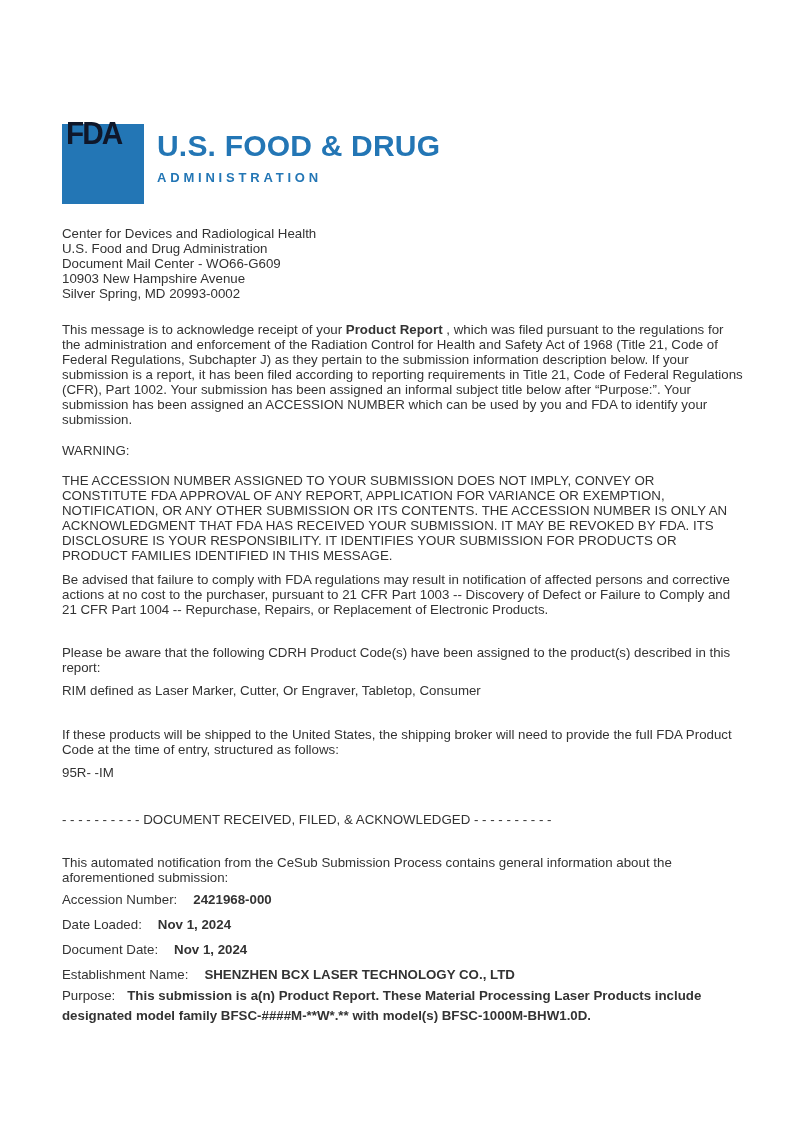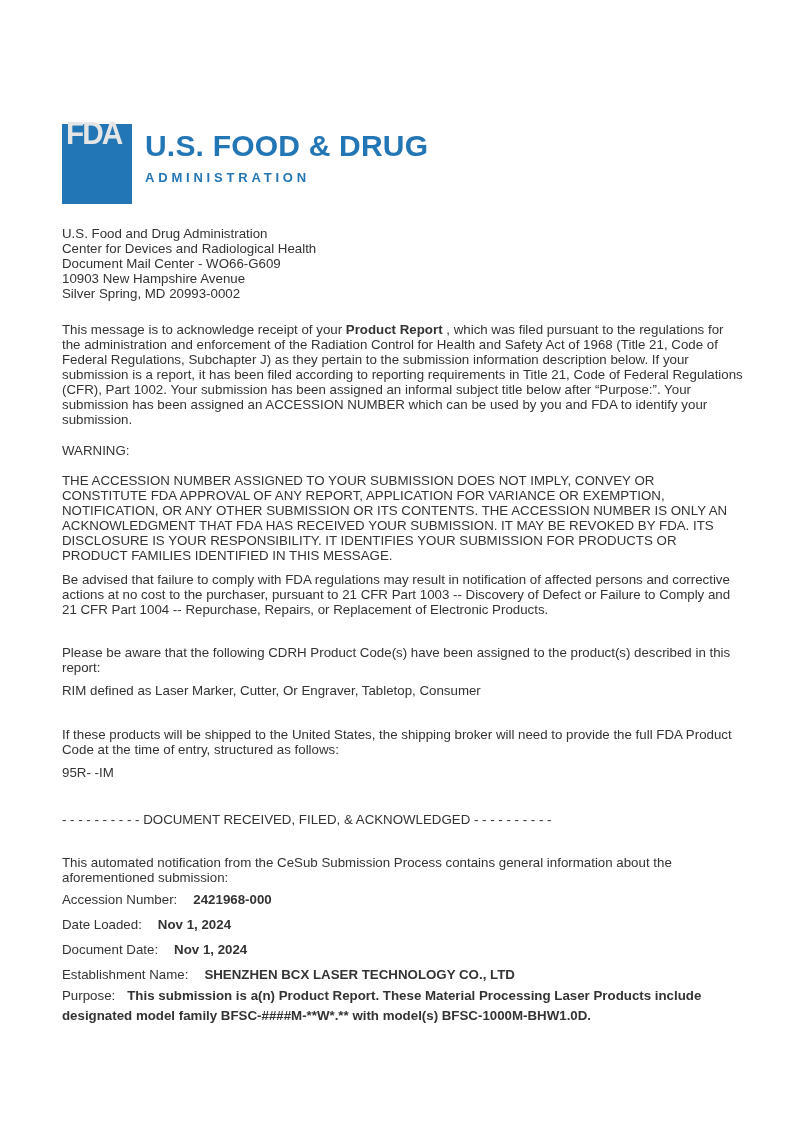--- a/index.html
+++ b/index.html
@@ -9,23 +9,23 @@
     color: #333333;
     font-size: 13.3px;
     line-height: 15px;
   }
   .page { width: 800px; height: 1130px; padding-left: 62px; padding-right: 55px; position: relative; }
   .content { width: 683px; }
 
   
   .logo-row { margin-top: 124px; display: flex; align-items: flex-start; height: 80px; }
   .fda-square {
-    width: 70px; height: 80px;
+    width: 82px; height: 80px;
     background: #2376b5;
-    color: #e5e5e5;
+    color: #0f172a;
     display: block;
     position: relative;
     flex: 0 0 auto;
   }
   .fda-square span {
     position: absolute; top: 2px; left: 4px;
     font-size: 31px; font-weight: 700; letter-spacing: -2px;
     transform: scaleX(0.96); transform-origin: left top;
   }
   .agency-title { margin-left: 13px; padding-top: 5px; color: #2376b5; }
@@ -75,22 +75,22 @@
     </div>
     <div class="agency-title">
       <div class="line1">U.S. FOOD &amp; DRUG</div>
       <div class="line2">ADMINISTRATION</div>
     </div>
   </div>
 
   <div class="content">
 
     <div class="address">
+      <div>Center for Devices and Radiological Health</div>
       <div>U.S. Food and Drug Administration</div>
-      <div>Center for Devices and Radiological Health</div>
       <div>Document Mail Center - WO66-G609</div>
       <div>10903 New Hampshire Avenue</div>
       <div>Silver Spring, MD 20993-0002</div>
     </div>
 
     <p class="para1"><span>This message is to acknowledge receipt of your </span><b>Product Report</b><span> , which was filed pursuant to the regulations for the administration and enforcement of the Radiation Control for Health and Safety Act of 1968 (Title 21, Code of Federal Regulations, Subchapter J) as they pertain to the submission information description below. If your submission is a report, it has been filed according to reporting requirements in Title 21, Code of Federal Regulations (CFR), Part 1002. Your submission has been assigned an informal subject title below after “Purpose:”. Your submission has been assigned an ACCESSION NUMBER which can be used by you and FDA to identify your submission.</span></p>
 
     <p class="warning-label">WARNING:</p>
     <p class="warning-para">THE ACCESSION NUMBER ASSIGNED TO YOUR SUBMISSION DOES NOT IMPLY, CONVEY OR CONSTITUTE FDA APPROVAL OF ANY REPORT, APPLICATION FOR VARIANCE OR EXEMPTION, NOTIFICATION, OR ANY OTHER SUBMISSION OR ITS CONTENTS. THE ACCESSION NUMBER IS ONLY AN ACKNOWLEDGMENT THAT FDA HAS RECEIVED YOUR SUBMISSION. IT MAY BE REVOKED BY FDA. ITS DISCLOSURE IS YOUR RESPONSIBILITY. IT IDENTIFIES YOUR SUBMISSION FOR PRODUCTS OR PRODUCT FAMILIES IDENTIFIED IN THIS MESSAGE.</p>
 

